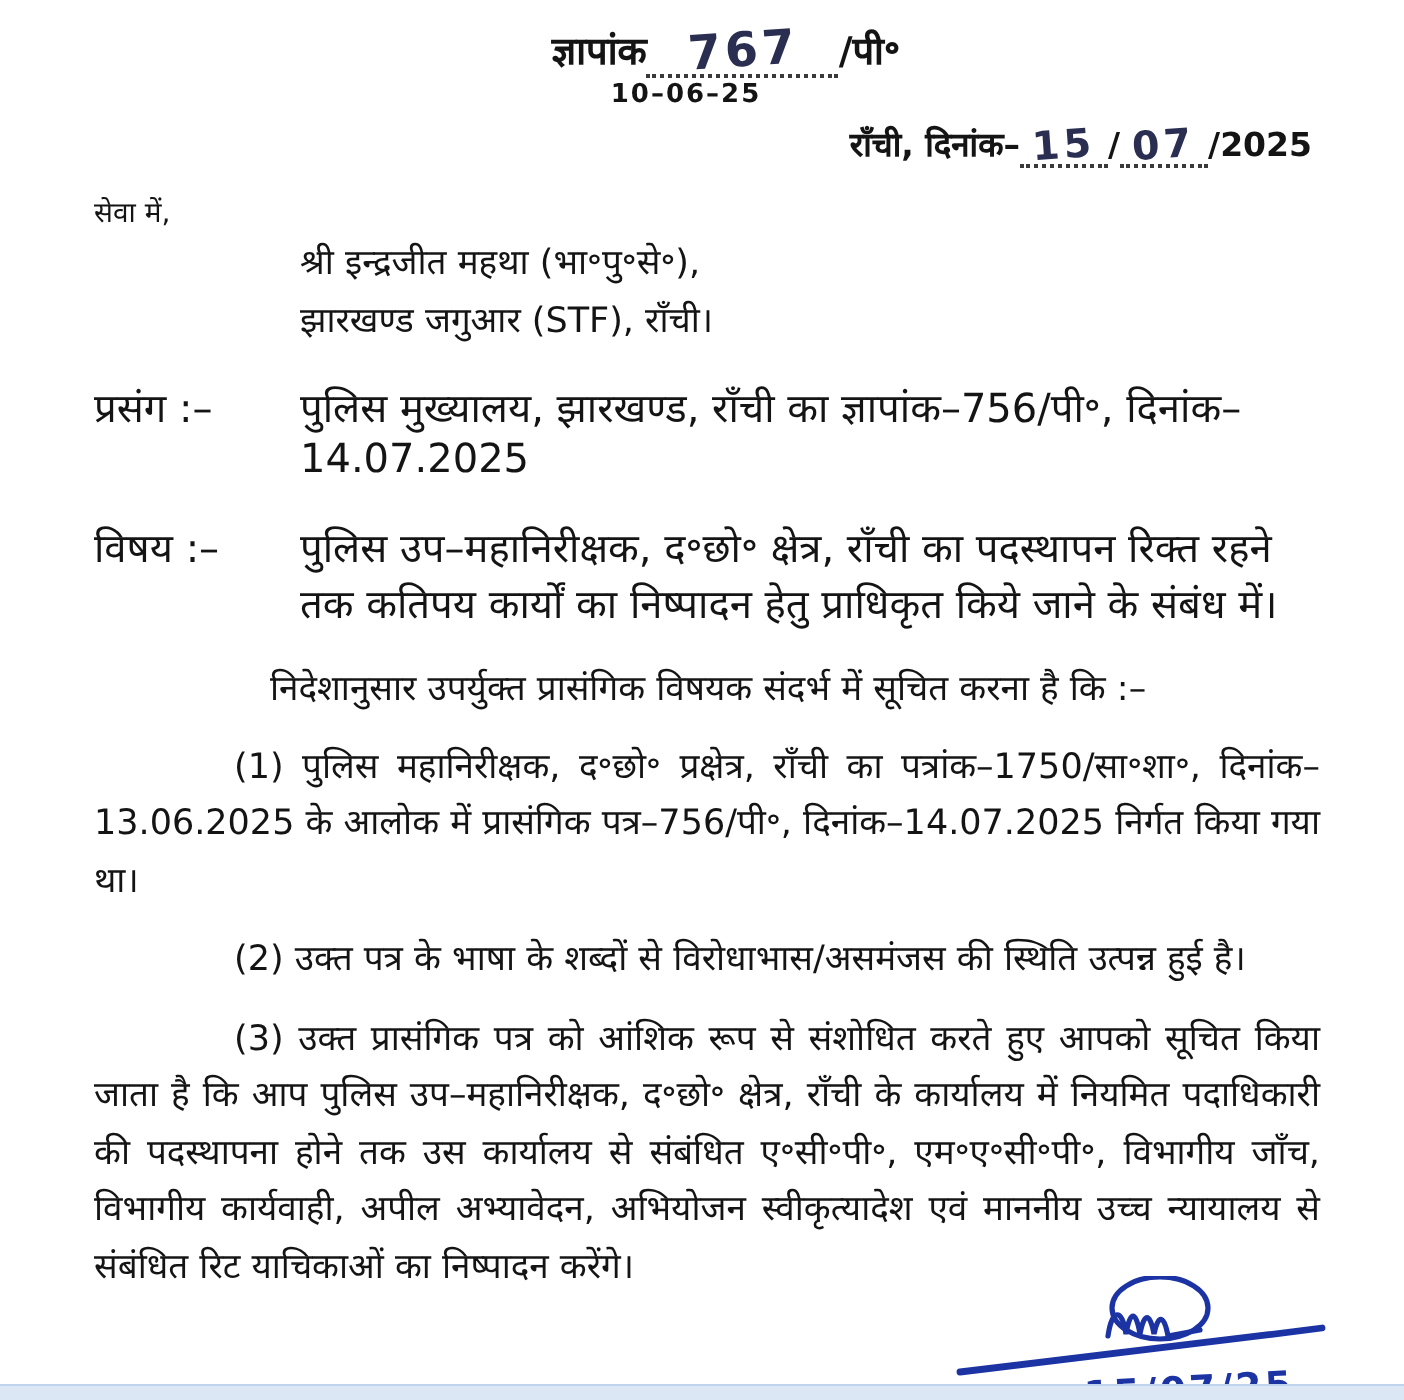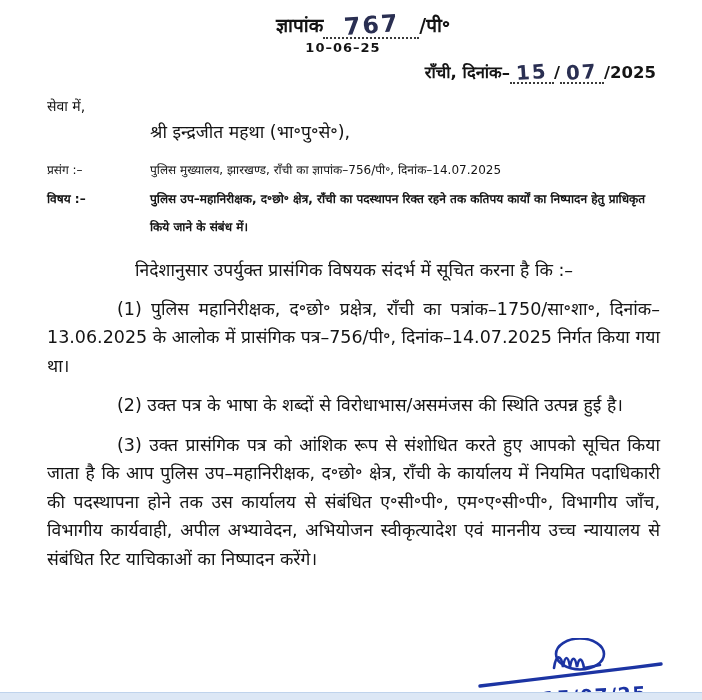--- a/index.html
+++ b/index.html
@@ -44,23 +44,23 @@
     font-weight:bold; font-size:16.5px; margin-top:5px; white-space:nowrap;
   }
   .date-line .hand { font-size:1.2em; }
 
   
   .salutation { margin:12px 0 0 47px; font-size:14px; }
   .recipient { margin:3px 0 0 150px; font-size:17.5px; line-height:29px; }
   .recipient-line { display:block; }
 
   
-  .ref-row, .subj-row { display:flex; margin:14px 42px 0 47px; font-size:12px;justify-content:space-between; }
+  .ref-row, .subj-row { display:flex; margin:14px 42px 0 47px; font-size:20px;justify-content:space-between; }
   .ref-label, .subj-label { flex:0 0 103px; }
-  .subj-row { font-weight:bold; line-height:28px; margin-top:7px; }
+  .subj-row { font-weight:normal; line-height:28px; margin-top:19px; }
   .ref-text, .subj-text { flex:1; }
 
   
   .intro { margin:15px 42px 0 47px; text-indent:88px; font-size:17.5px; line-height:28px; }
   .para {
     margin:11px 42px 0 47px; text-indent:70px;
     font-size:17.5px; line-height:28.5px; text-align:justify;
   }
 
   
@@ -92,20 +92,21 @@
 
 
   <div class="date-line">
     <span>राँची, दिनांक–</span><span class="dots dots-date"><span class="hand">15</span></span><span>/</span><span class="dots dots-date"><span class="hand">07</span></span><span>/2025</span>
   </div>
 
   <div class="salutation">सेवा में,</div>
 
   <div class="recipient">
     <span class="recipient-line">श्री इन्द्रजीत महथा (भा॰पु॰से॰),</span>
+    <span class="recipient-line">झारखण्ड जगुआर (STF), राँची।</span>
   </div>
 
   <div class="ref-row">
     <span class="ref-label">प्रसंग :–</span>
     <span class="ref-text">पुलिस मुख्यालय, झारखण्ड, राँची का ज्ञापांक–756/पी॰, दिनांक–14.07.2025</span>
   </div>
 
   <div class="subj-row">
     <span class="subj-label">विषय :–</span>
     <span class="subj-text">पुलिस उप–महानिरीक्षक, द॰छो॰ क्षेत्र, राँची का पदस्थापन रिक्त रहने तक कतिपय कार्यों का निष्पादन हेतु प्राधिकृत किये जाने के संबंध में।</span>

